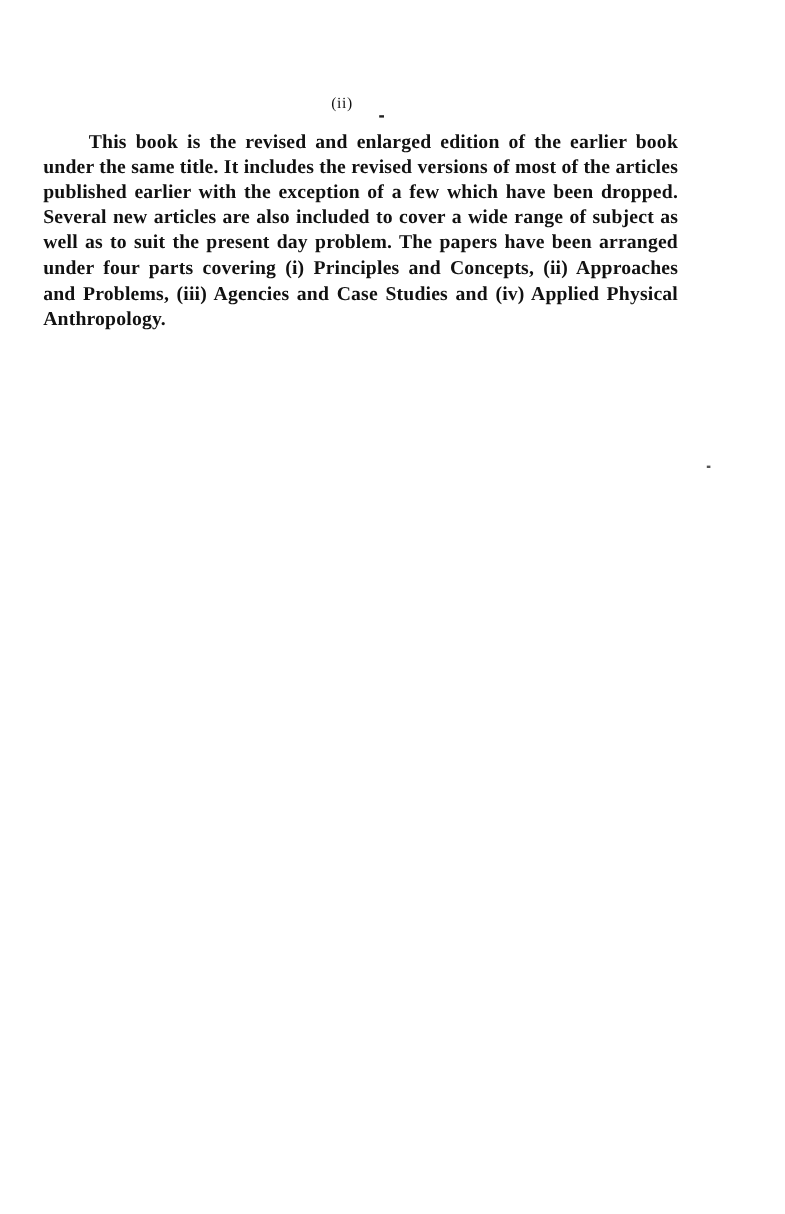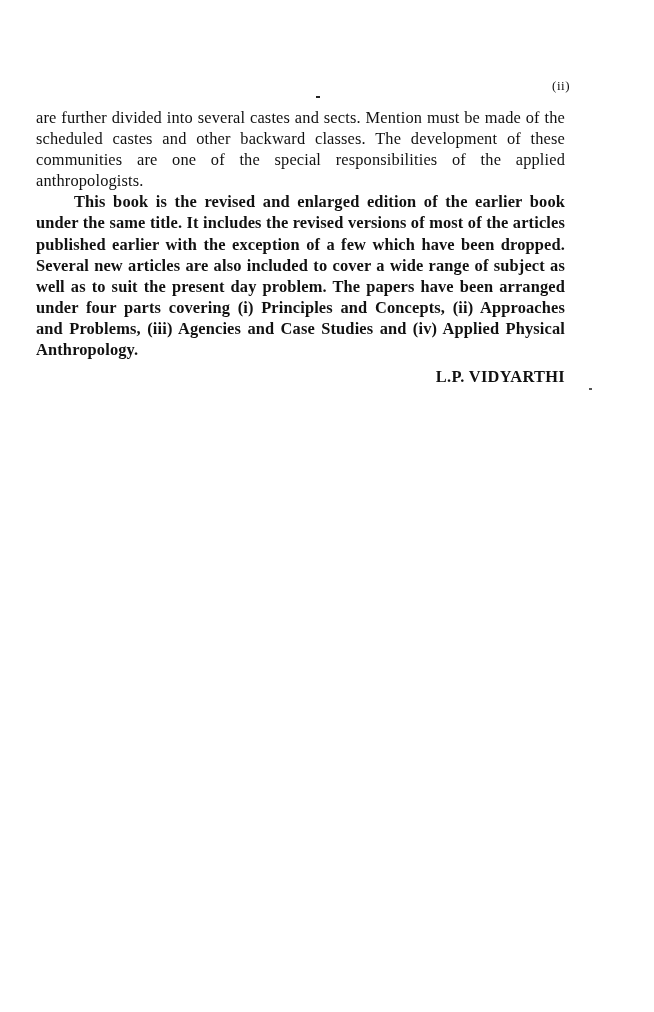--- a/index.html
+++ b/index.html
@@ -13,21 +13,21 @@
       position: relative;
       overflow: hidden;
       color: #111111;
       font-family: "DejaVu Serif", "Liberation Serif", serif;
     }
     .page-number {
       position: absolute;
       top: 78px;
       left: 0;
       width: 570px;
-      text-align: right;
+      text-align: center;
       font-size: 13px;
       font-family: "Liberation Serif", serif;
       letter-spacing: 0.5px;
     }
     .mark-dash {
       position: absolute;
       top: 96px;
       left: 316px;
       width: 4px;
       height: 2px;
@@ -68,17 +68,15 @@
   </style>
 </head>
 <body>
 
 <div>
   <div class="page-number">(ii)</div>
   <div class="mark-dash"></div>
   <div class="mark-dot"></div>
 
   <div class="text-column">
-    <p>are further divided into several castes and sects. Mention must be made of the scheduled castes and other backward classes. The development of these communities are one of the special responsibilities of the applied anthropologists.</p>
     <p class="indent">This book is the revised and enlarged edition of the earlier book under the same title. It includes the revised versions of most of the articles published earlier with the exception of a few which have been dropped. Several new articles are also included to cover a wide range of subject as well as to suit the present day problem. The papers have been arranged under four parts covering (i) Principles and Concepts, (ii) Approaches and Problems, (iii) Agencies and Case Studies and (iv) Applied Physical Anthropology.</p>
-    <p class="signature">L.P. VIDYARTHI</p>
   </div>
 </div>
 
 </body></html>

